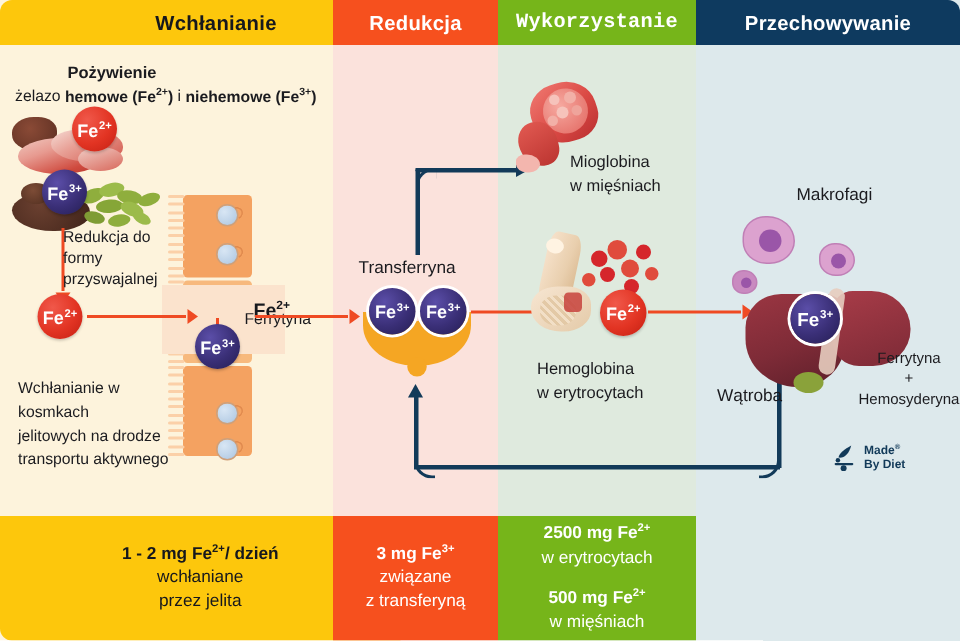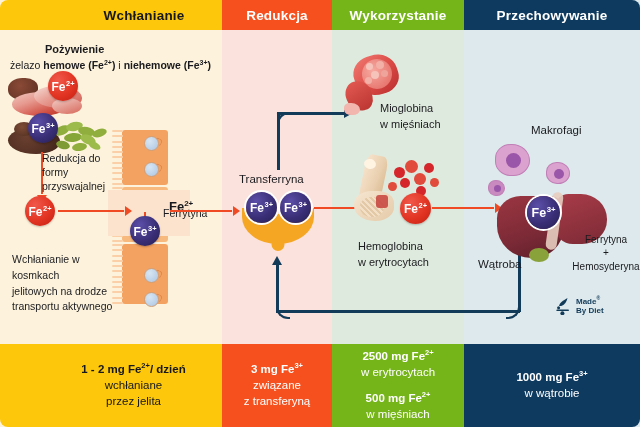--- a/index.html
+++ b/index.html
@@ -20,21 +20,21 @@
 
   
   #header { position:absolute; left:0; top:0; width:640px; height:30px; }
   .hcell { position:absolute; top:0; height:30px; display:flex; align-items:center; justify-content:center; }
   .hcell span { font-weight:bold; font-size:13.5px; letter-spacing:.2px; }
   #h-absorb { left:0;    width:252px; background:#fdc70c; border-top-left-radius:8px;padding-left:36px;}
   #h-absorb span { color:#16181d; }
   #h-trans  { left:222px;width:110px; background:#f6501e; }
   #h-trans span { color:#ffffff; }
   #h-use    { left:332px;width:132px; background:#76b51a; }
-  #h-use span { color:#ffffff; }
+  #h-use span { color:#ffffff;font-family:Liberation Mono, monospace; }
   #h-store  { left:464px;width:176px; background:#0e3a5f; border-top-right-radius:8px;}
   #h-store span { color:#ffffff; }
 
   
   #footer { position:absolute; left:0; top:344px; width:640px; height:83px; }
   .fcell { position:absolute; top:0; height:83px; display:flex; flex-direction:column;
            align-items:center; justify-content:center; text-align:center; line-height:1.38; }
   #f-absorb { left:0;    width:267px; background:#fdc70c; border-bottom-left-radius:8px;}
   #f-trans  { left:222px;width:110px; background:#f6501e; }
   #f-use    { left:332px;width:132px; background:#76b51a; }
@@ -440,21 +440,15 @@
         <span>2500 mg Fe</span><sup style="font-size:7.5px;">2+</sup>
       </div>
       <div class="f-line">w erytrocytach</div>
       <div class="fgap"></div>
       <div class="f-strong">
         <span>500 mg Fe</span><sup style="font-size:7.5px;">2+</sup>
       </div>
       <div class="f-line">w mięśniach</div>
     </div>
 
-    <div class="fcell" id="f-store">
-      <div class="f-strong">
-        <span>1000 mg Fe</span><sup style="font-size:7.5px;">3+</sup>
-      </div>
-      <div class="f-line">w wątrobie</div>
-    </div>
   </div>
 
 </div>
 
 </body></html>

